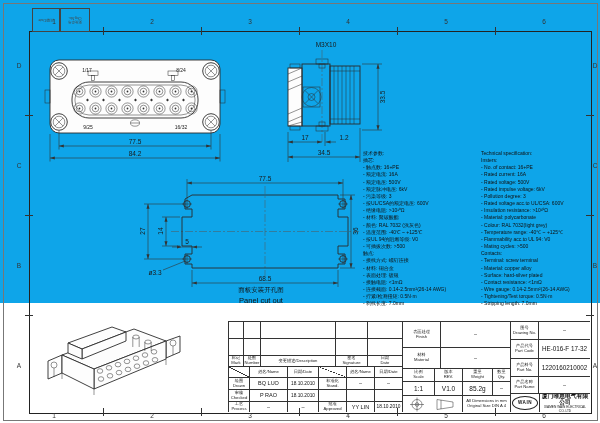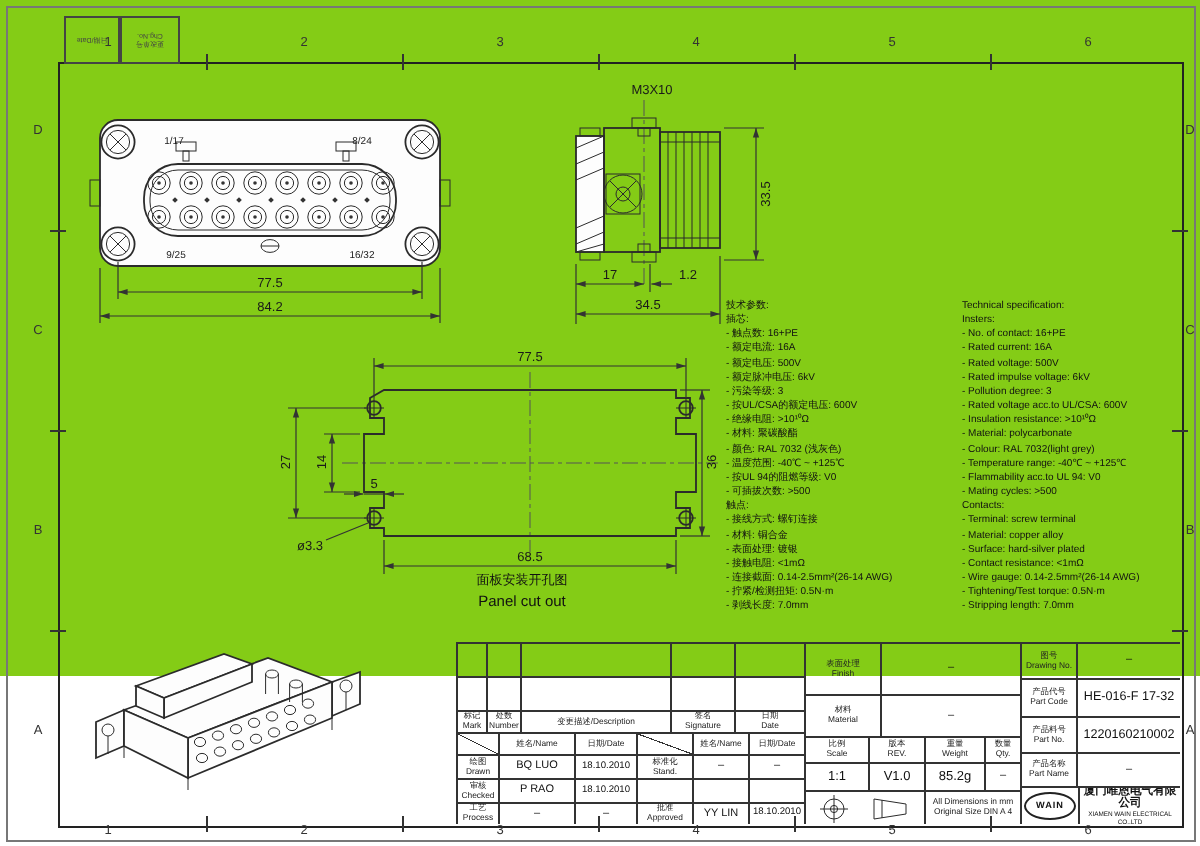--- a/index.html
+++ b/index.html
@@ -1,17 +1,17 @@
 <!DOCTYPE html>
 <html><head>
 <meta charset="utf-8">
 <style>
   html,body{margin:0;padding:0;background:#fff;width:600px;height:423px;overflow:hidden;
     font-family:"Liberation Sans",sans-serif;color:#1a1a1a;}
-  #sheet{position:absolute;left:0;top:0;width:600px;height:338px;background:#84cc16;}
+  #sheet{position:absolute;left:0;top:0;width:600px;height:303px;background:#0ea5e9;}
   .edge{position:absolute;left:3px;top:3px;width:593px;height:416px;border:1px solid #777;}
   .frame{position:absolute;left:29px;top:31px;width:561px;height:381px;border:1.3px solid #222;}
   .grid-row{position:absolute;left:5px;width:588px;height:11px;display:flex;justify-content:space-around;}
   .gnum{font-size:6.5px;color:#333;}
   .grid-col{position:absolute;top:15px;height:400px;width:10px;display:flex;flex-direction:column;justify-content:space-around;align-items:center;}
   .tickv{position:absolute;width:1px;height:8px;background:#333;}
   .tickh{position:absolute;height:1px;width:8px;background:#333;}
   .cornerbox{position:absolute;top:8px;height:22px;border:1px solid #444;transform:rotate(180deg);
     display:flex;align-items:center;justify-content:center;text-align:center;
     font-size:3.5px;line-height:1.2;color:#444;white-space:pre-line;}

